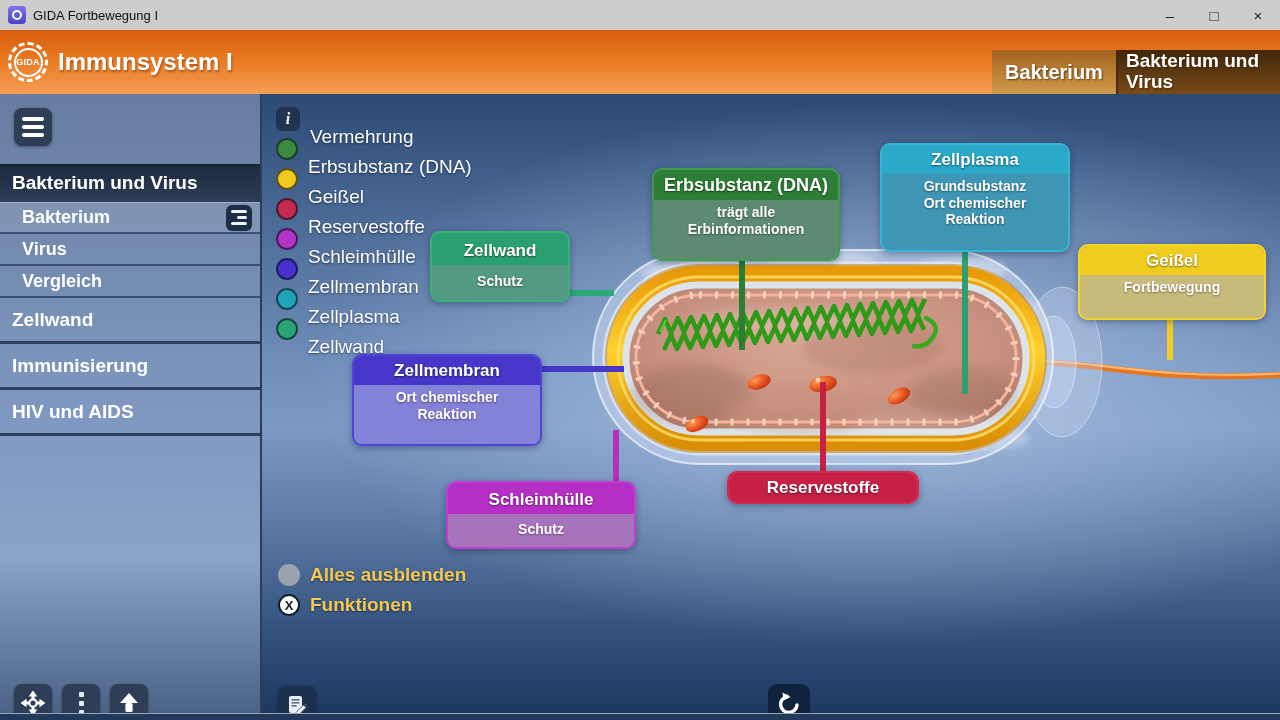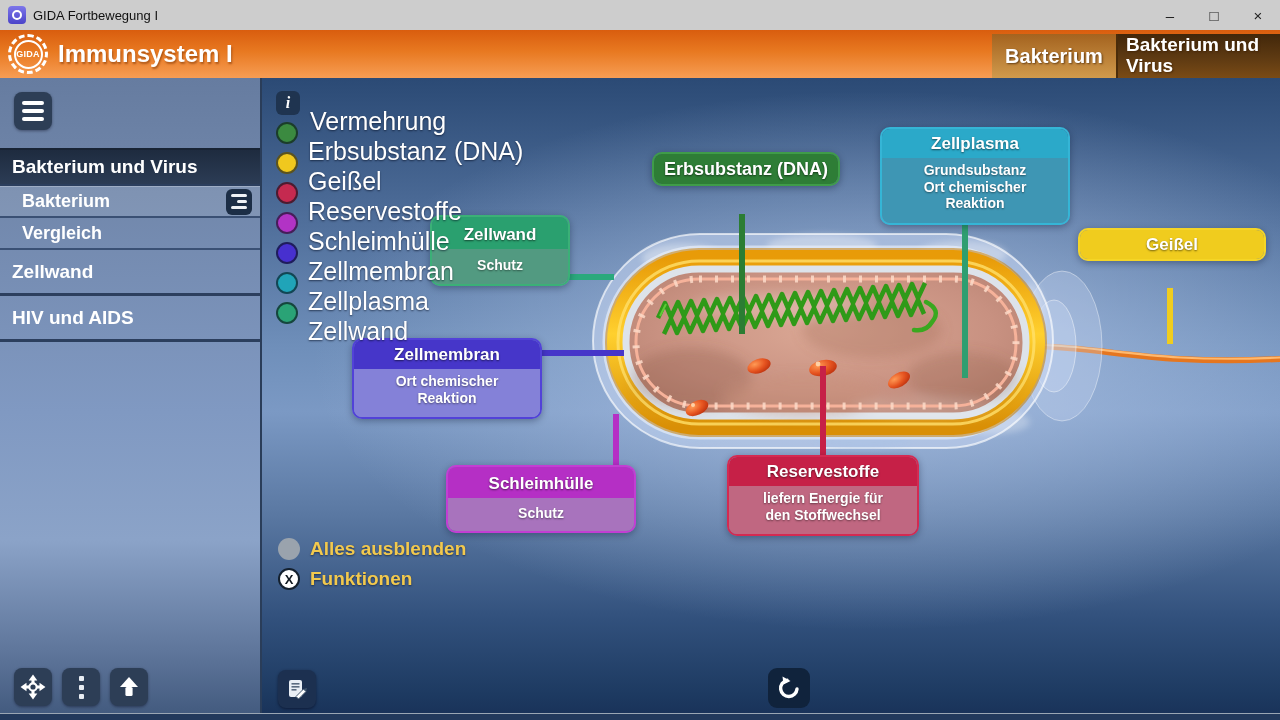--- a/index.html
+++ b/index.html
@@ -10,21 +10,21 @@
   .titlebar { height:30px; background:#cdcdcd; display:flex; align-items:center; padding-left:8px; }
   .titlebar-icon { width:18px; height:18px; border-radius:4px;
     background:linear-gradient(180deg,#7d76ea,#4a43c9); margin-right:7px; position:relative; }
   .titlebar-icon::after { content:""; position:absolute; inset:4px; border:2px solid #fff; border-radius:50%; }
   .titlebar-text { font-size:13px; color:#111; }
   .win-controls { margin-left:auto; display:flex; height:100%; }
   .win-btn { width:44px; height:100%; display:flex; align-items:center; justify-content:center;
     font-size:15px; color:#222; cursor:default; }
 
   
-  .header { height:48px; background:linear-gradient(180deg,#d95d0e 0%,#e87921 45%,#f79d54 100%);
+  .header { height:64px; background:linear-gradient(180deg,#d95d0e 0%,#e87921 45%,#f79d54 100%);
     display:flex; align-items:center; position:relative; }
   .gida-logo { width:40px; height:40px; margin:0 10px 0 8px; border:3px dashed #fff; border-radius:50%;
     display:flex; align-items:center; justify-content:center; }
   .gida-logo-inner { width:29px; height:29px; border:2px solid #fff; border-radius:50%;
     display:flex; align-items:center; justify-content:center;
     font-size:9px; font-weight:bold; color:#fff; letter-spacing:.2px; }
   .app-title { font-size:24px; font-weight:bold; color:#fff; text-shadow:1px 2px 2px rgba(120,50,0,.55); }
   .tabs { position:absolute; right:0; bottom:0; display:flex; height:44px; }
   .tab { display:flex; align-items:center; justify-content:center; color:#fff; font-weight:bold;
     text-shadow:1px 1px 2px rgba(60,30,0,.7); cursor:pointer; }
@@ -72,39 +72,39 @@
       linear-gradient(180deg,#2b4a75 0%,#4f6e9a 22%,#6f8fba 42%,#7b99c4 52%,#5a78a2 68%,#32517d 84%,#1d3a61 96%,#183057 100%); }
   .diagram { position:absolute; left:0; top:0; z-index:1; }
 
   
   .legend { position:absolute; left:14px; top:10px; z-index:6; }
   .legend-row { height:30px; display:flex; align-items:center; gap:10px; cursor:pointer; }
   .legend-dot { width:22px; height:22px; border-radius:50%; border:2px solid rgba(10,20,30,.65); flex:none; }
   .legend-info { width:24px; height:24px; border-radius:6px; background:#1f3450; color:#fff; flex:none;
     display:flex; align-items:center; justify-content:center; font-weight:bold; font-size:16px; font-style:italic;
     font-family:"Liberation Serif", serif; }
-  .legend-label { color:#fff; font-size:25px; text-shadow:0 1px 2px rgba(0,10,30,.6); white-space:nowrap;margin-top:36px; }
+  .legend-label { color:#fff; font-size:19px; text-shadow:0 1px 2px rgba(0,10,30,.6); white-space:nowrap;margin-top:36px; }
 
   
   .co { position:absolute; z-index:5; border-radius:10px; overflow:hidden; border:2px solid;
     box-shadow:0 2px 7px rgba(0,15,40,.35); cursor:pointer; }
   .co .hd { color:#fff; font-weight:bold; text-align:center; font-size:17px; padding:5px 6px 4px;
     text-shadow:0 1px 2px rgba(0,0,0,.55); }
   .co .bd { color:#fff; font-weight:bold; text-align:center; font-size:14px; line-height:1.18;
-    padding:4px 6px 11px; text-shadow:0 1px 2px rgba(0,0,0,.45); white-space:pre-line; }
+    padding:4px 6px 22px; text-shadow:0 1px 2px rgba(0,0,0,.45); white-space:pre-line; }
   .co-erb  { left:390px; top:74px;  width:188px; border-color:#3f9c49; } .co-erb .bd  { background:#5d8a73; }
   .co-zpl  { left:618px; top:49px;  width:190px; border-color:#35b5d6; } .co-zpl .bd  { background:#3e96b4; }
   .co-gei  { left:816px; top:150px; width:188px; border-color:#f5d526; } .co-gei .bd  { background:#c8ba7a; }
   .co-zw   { left:168px; top:137px; width:140px; border-color:#3bb077; } .co-zw .hd   { padding-top:8px; } .co-zw .bd { background:#529a81; padding:8px 6px 10px; }
   .co-zme  { left:90px;  top:260px; width:190px; border-color:#5242d8; } .co-zme .bd  { background:#8481d8; }
   .co-sch  { left:184px; top:387px; width:190px; border-color:#c23ed3; } .co-sch .hd  { padding-top:7px; } .co-sch .bd { background:#a873bd; padding:7px 6px 9px; }
   .co-res  { left:465px; top:377px; width:192px; border-color:#d42a52; } .co-res .bd  { background:#c06781; }
 
   
-  .toggles { position:absolute; left:16px; top:456px; z-index:6; }
+  .toggles { position:absolute; left:16px; top:466px; z-index:6; }
   .toggle-row { height:30px; display:flex; align-items:center; gap:10px; cursor:pointer; }
   .toggle-dot { width:22px; height:22px; border-radius:50%; background:#9aa3ad; flex:none; }
   .toggle-x { width:22px; height:22px; border-radius:50%; background:#fff; border:2px solid #14202e; flex:none;
     display:flex; align-items:center; justify-content:center; font-weight:bold; font-size:13px; color:#101820; }
   .toggle-label { color:#f2c94e; font-size:19px; font-weight:bold; text-shadow:0 1px 2px rgba(0,10,30,.55); }
 
   
   .notes-btn { position:absolute; left:16px; top:592px; width:38px; height:38px; border-radius:8px;
     background:#1c3050; z-index:6; display:flex; align-items:center; justify-content:center;
     box-shadow:0 1px 3px rgba(0,0,20,.5); cursor:pointer; }
@@ -155,22 +155,24 @@
       <div class="nav">
         <div class="nav-section">Bakterium und Virus</div>
         <div class="nav-sub active">
           <span>Bakterium</span>
           <span class="sub-badge">
               <i></i>
               <i></i>
               <i></i>
             </span>
         </div>
+        <div class="nav-sub">Virus</div>
         <div class="nav-sub">Vergleich</div>
         <div class="nav-item">Zellwand</div>
+        <div class="nav-item">Immunisierung</div>
         <div class="nav-item">HIV und AIDS</div>
       </div>
       <div class="side-tools">
         <div class="tool-btn">
           <svg width="26" height="26" viewBox="0 0 24 24">
             <rect x="5" y="10.6" width="14" height="2.8" fill="#fff"></rect>
             <rect x="10.6" y="5" width="2.8" height="14" fill="#fff"></rect>
             <polygon points="12,0.5 8,6 16,6" fill="#fff"></polygon>
             <polygon points="12,23.5 8,18 16,18" fill="#fff"></polygon>
             <polygon points="0.5,12 6,8 6,16" fill="#fff"></polygon>
@@ -322,41 +324,42 @@
       </div>
 
       <div class="co co-zpl">
         <div class="hd" style="background-color: rgb(43, 169, 201);">Zellplasma</div>
         <div class="bd">Grundsubstanz
 Ort chemischer
 Reaktion</div>
       </div>
       <div class="co co-erb">
         <div class="hd" style="font-size: 18px; background-color: rgb(46, 125, 54);">Erbsubstanz (DNA)</div>
+        <div class="bd">trägt alle
+Erbinformationen</div>
       </div>
       <div class="co co-gei">
         <div class="hd" style="background-color: rgb(240, 204, 30);">Geißel</div>
+        <div class="bd">Fortbewegung</div>
       </div>
       <div class="co co-zw">
         <div class="hd" style="background-color: rgb(42, 160, 111);">Zellwand</div>
         <div class="bd">Schutz</div>
       </div>
       <div class="co co-zme">
         <div class="hd" style="background-color: rgb(70, 54, 201);">Zellmembran</div>
         <div class="bd">Ort chemischer
 Reaktion</div>
       </div>
       <div class="co co-sch">
         <div class="hd" style="background-color: rgb(181, 47, 197);">Schleimhülle</div>
         <div class="bd">Schutz</div>
       </div>
       <div class="co co-res">
         <div class="hd" style="background-color: rgb(198, 32, 71);">Reservestoffe</div>
-        <div class="bd">liefern Energie für
-den Stoffwechsel</div>
       </div>
 
       <div class="toggles">
         <div class="toggle-row">
           <span class="toggle-dot"></span>
           <span class="toggle-label">Alles ausblenden</span>
         </div>
         <div class="toggle-row">
           <span class="toggle-x">X</span>
           <span class="toggle-label">Funktionen</span>

